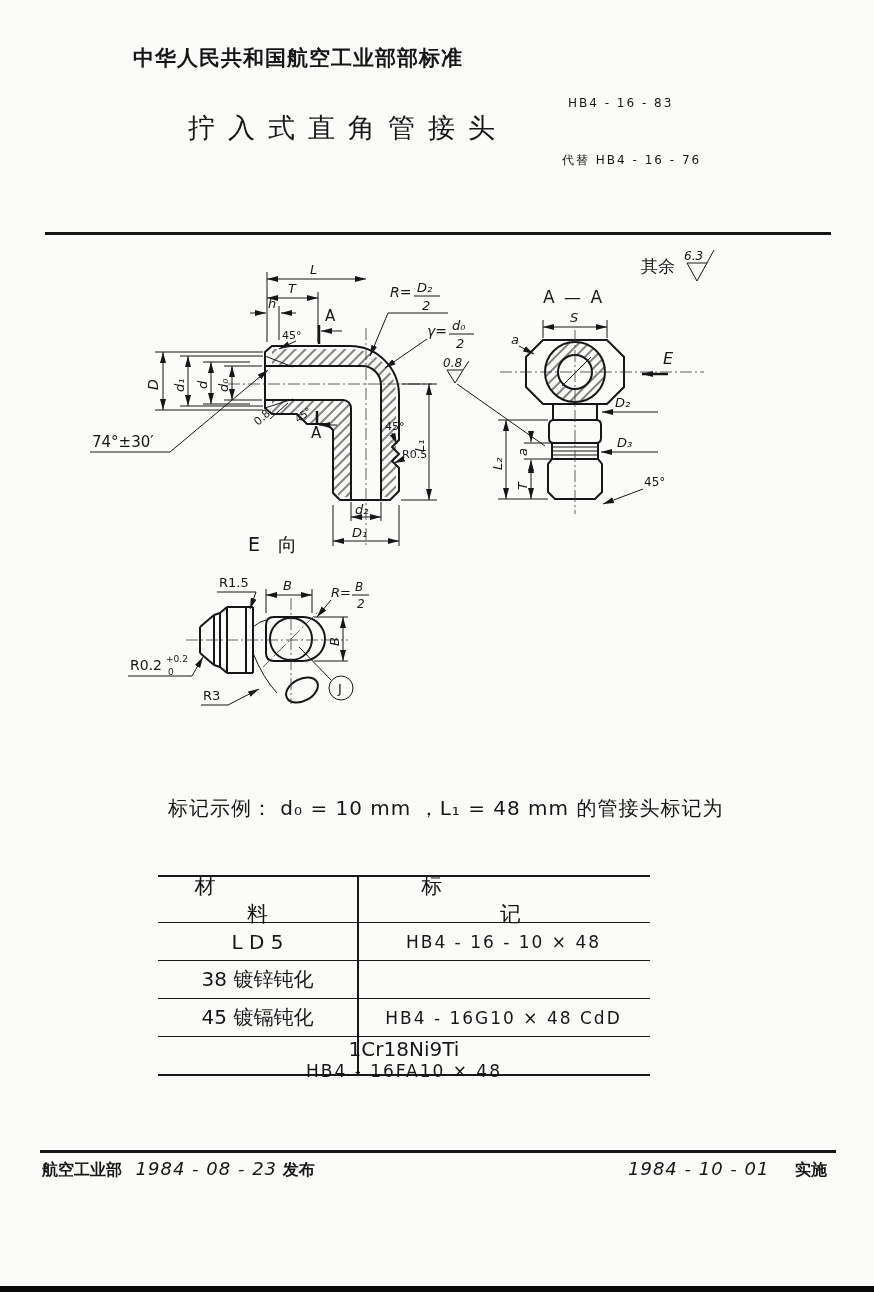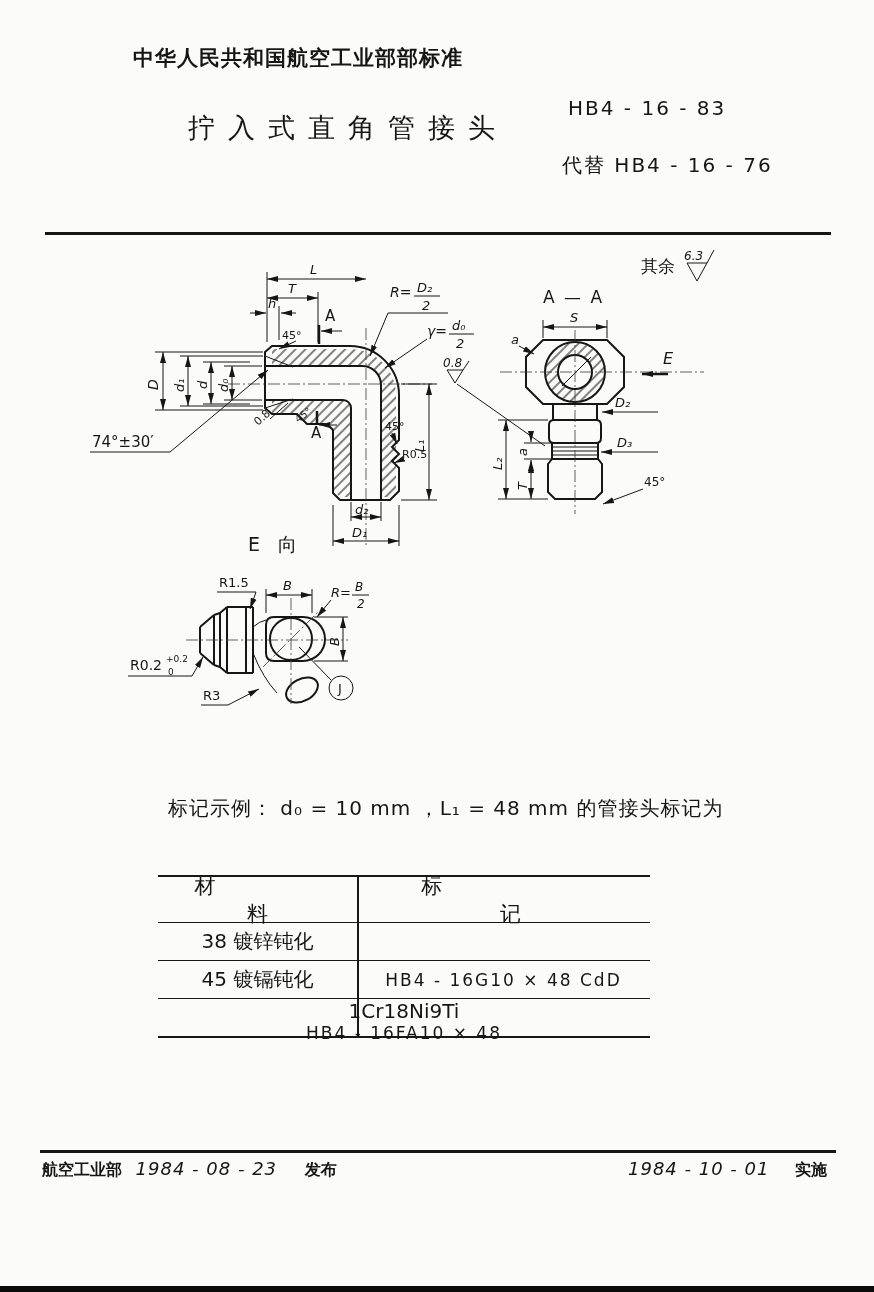--- a/index.html
+++ b/index.html
@@ -5,21 +5,21 @@
   html,body{margin:0;padding:0;}
   body{
     width:874px;height:1292px;position:relative;
     background:#fbfbf9;overflow:hidden;
     font-family:"DejaVu Sans","Liberation Sans",sans-serif;
     color:#161616;
   }
   .abs{position:absolute;}
   .hdr{font-size:21px;font-weight:bold;letter-spacing:1px;}
   .title{font-size:27px;letter-spacing:13px;font-weight:500;}
-  .stdno{font-size:20px;letter-spacing:2px;}
+  .stdno{font-size:12px;letter-spacing:2px;}
   .rule{background:#161616;}
   .example{font-size:20px;letter-spacing:1px;}
   
   .mtable{position:absolute;left:158px;top:875px;width:492px;border-top:2.5px solid #181818;}
   .trow{position:relative;display:flex;align-items:center;border-bottom:1.6px solid #181818;}
   .trow.hdr-row{height:45px;border-bottom:1.8px solid #181818;gap:14px;}
   .trow.data-row{height:37px;}
   .trow.last{border-bottom:2.5px solid #181818;flex-direction:column;}
   .tcell-l{width:199px;text-align:center;font-size:20px;}
   .tcell-r{flex:1;text-align:center;font-size:17px;letter-spacing:2px;}
@@ -272,36 +272,40 @@
 
 <div class="abs example" style="left:168px;top:795px;">标记示例： d₀ = 10 mm ，L₁ = 48 mm  的管接头标记为</div>
 
 <div class="mtable">
   <div class="tdiv"></div>
   <div class="trow hdr-row">
     <div class="tcell-l"><span class="th-l">材料</span></div>
     <div class="tcell-r"><span class="th-r">标记</span></div>
   </div>
   <div class="trow data-row">
+    <div class="tcell-l">L D 5</div>
+    <div class="tcell-r">HB4 - 16 - 10 × 48</div>
+  </div>
+  <div class="trow data-row">
     <div class="tcell-l">38 镀锌钝化</div>
   </div>
   <div class="trow data-row">
     <div class="tcell-l">45 镀镉钝化</div>
     <div class="tcell-r">HB4 - 16G10 × 48 CdD</div>
   </div>
   <div class="trow data-row last">
     <div class="tcell-l">1Cr18Ni9Ti</div>
     <div class="tcell-r">HB4 - 16FA10 × 48</div>
   </div>
 </div>
 
 <div class="abs rule" style="left:40px;top:1150px;width:796px;height:2.5px;"></div>
 <div class="abs foot" style="left:42px;top:1158px;">
   <span>航空工业部</span>
   <span class="fdate" style="margin-left:8px;">1984 - 08 - 23</span>
-  <span style="margin-left:22px;">发布</span>
+  <span style="">发布</span>
 </div>
 <div class="abs foot" style="left:628px;top:1158px;">
   <span class="fdate">1984 - 10 - 01</span>
   <span style="margin-left:20px;">实施</span>
 </div>
 
 <div class="abs" style="left:0;top:1286px;width:874px;height:6px;background:#0a0a0a;"></div>
 
 </body></html>

